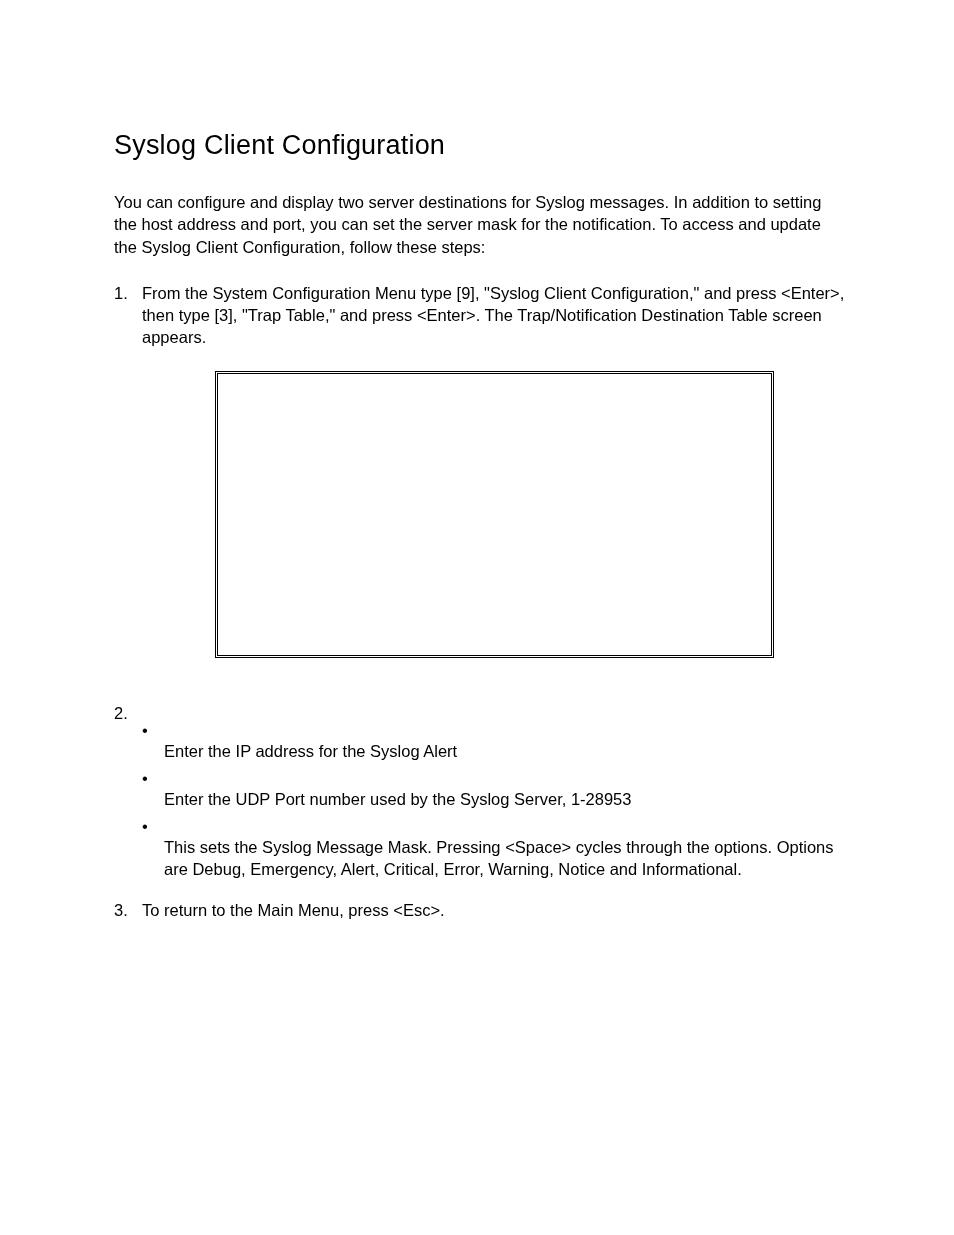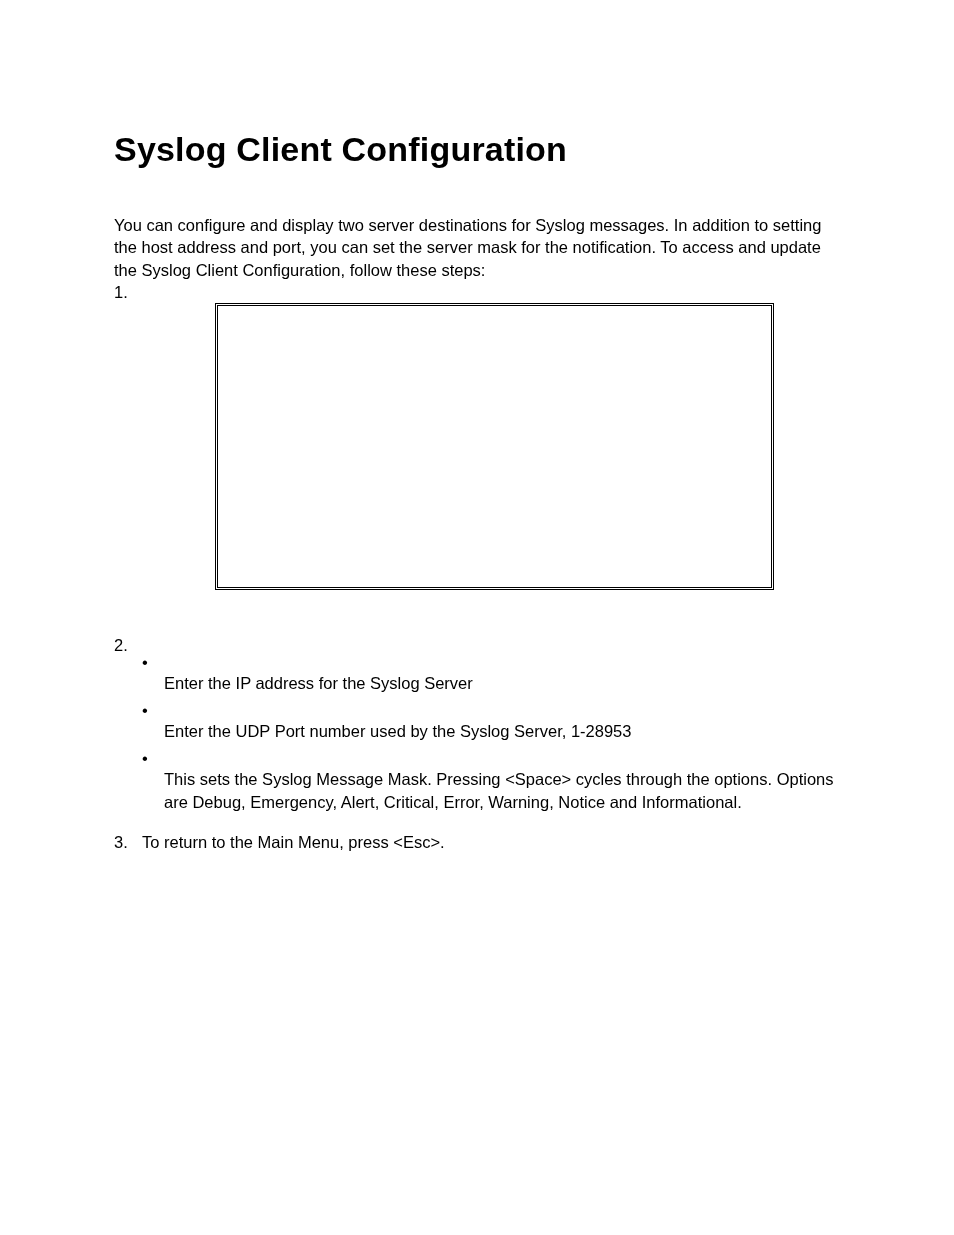--- a/index.html
+++ b/index.html
@@ -9,28 +9,29 @@
     }
     body {
       width: 954px;
       height: 1235px;
       background: #ffffff;
       font-family: Arial, Helvetica, sans-serif;
       color: #000000;
       padding: 130px 108px 0 114px;
     }
     .title {
-      font-size: 34px;
-      font-weight: 700;
-      margin-bottom: 45px;
+      font-size: 27px;
+      font-weight: 400;
+      margin-bottom: 30px;
       letter-spacing: 0.2px;
     }
     .intro {
       font-size: 16.5px;
       line-height: 1.35;
+      margin-bottom: 24px;
     }
     .ol {
       list-style: none;
     }
     .ol-item {
       display: flex;
       font-size: 16.5px;
       line-height: 1.35;
       margin-bottom: 12px;
     }
@@ -76,32 +77,33 @@
 <body>
 
 <h1 class="title">Syslog Client Configuration</h1>
 
 <p class="intro">You can configure and display two server destinations for Syslog messages.  In addition to setting the host address and port, you can set the server mask for the notification.  To access and update the Syslog Client Configuration, follow these steps:</p>
 
 <ol class="ol">
   <li class="ol-item">
     <span class="ol-num">1.</span>
     <div class="ol-body">
+      <p class="ol-text">From the System Configuration Menu type [9], "Syslog Client Configuration," and press &lt;Enter&gt;, then type [3], "Trap Table," and press &lt;Enter&gt;.  The Trap/Notification Destination Table screen appears.</p>
       <div class="figure-box"></div>
     </div>
   </li>
 
   <li class="ol-item">
     <span class="ol-num">2.</span>
     <div class="ol-body">
       <ul class="ul">
         <li class="ul-item">
           <span class="ul-bullet">•</span>
           <div class="ul-body">
-            <p class="ul-text">Enter the IP address for the Syslog Server</p>
+            <p class="ul-text">Enter the IP address for the Syslog Alert</p>
           </div>
         </li>
         <li class="ul-item">
           <span class="ul-bullet">•</span>
           <div class="ul-body">
             <p class="ul-text">Enter the UDP Port number used by the Syslog Server, 1-28953</p>
           </div>
         </li>
         <li class="ul-item">
           <span class="ul-bullet">•</span>

